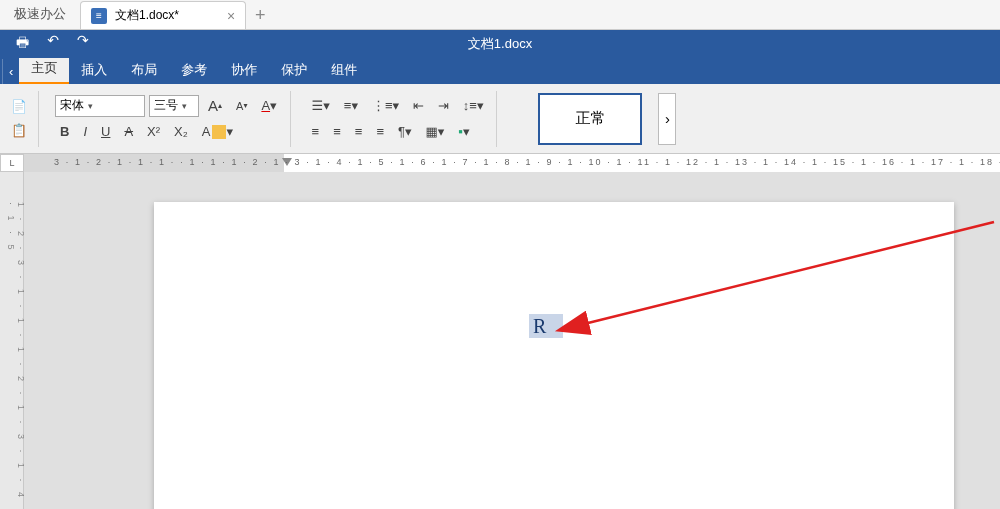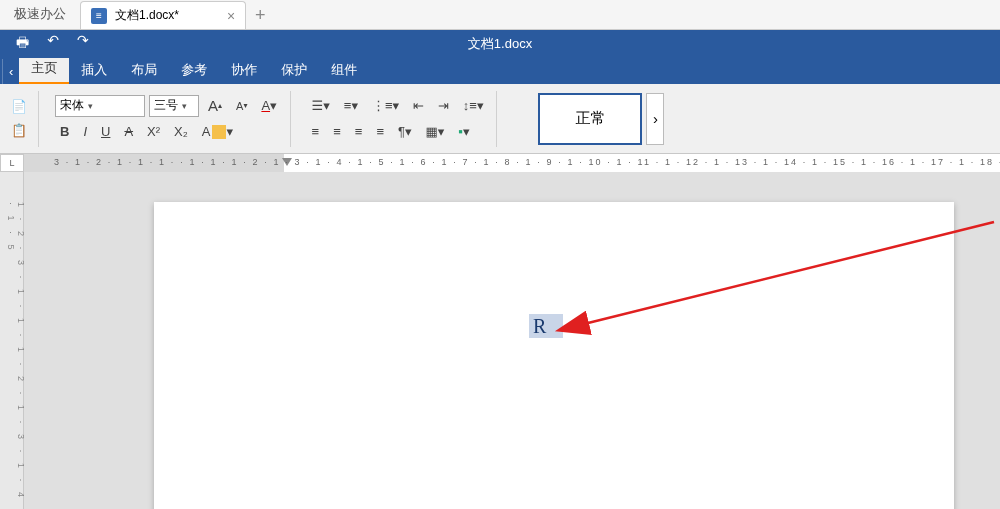--- a/index.html
+++ b/index.html
@@ -35,21 +35,21 @@
   .ctl { height: 22px; display: flex; align-items: center; justify-content: center; border: 1px solid transparent; padding: 0 4px; cursor: pointer; color: #444; font-size: 13px; }
   .combo { height: 22px; border: 1px solid #aaa; background: #fff; display: flex; align-items: center; padding: 0 4px; gap: 4px; font-size: 12px; }
   .combo .arrow { font-size: 9px; color: #555; }
   .big-a { font-size: 15px; }
   .small-a { font-size: 11px; }
   .color-box { width: 14px; height: 14px; background: #f5c04a; display: inline-block; margin-left: 2px; }
   .underline-a { text-decoration: underline; text-decoration-color: #d00; }
   .style-box { width: 104px; height: 52px; border: 1px solid #bbb; background: #fff; display: flex; align-items: center; justify-content: center; font-size: 15px; cursor: pointer; }
   .style-box.selected { border: 2px solid #2a5a9e; }
   .style-box.heading { font-size: 24px; font-family: SimSun, serif; }
-  .styles-row { display: flex; gap: 4px; padding-left: 25px; }
+  .styles-row { display: flex; gap: 16px; padding-left: 25px; }
   .clipboard { display: flex; flex-direction: column; gap: 2px; align-items: center; }
   .clipboard .ctl { width: 22px; height: 22px; }
 
   
   .rulerbar { height: 18px; background: #e8e8e8; border-bottom: 1px solid #c8c8c8; display: flex; align-items: center; }
   .rulerbar .corner { width: 24px; height: 18px; background: #fff; border: 1px solid #c8c8c8; font-size: 9px; display: flex; align-items: center; justify-content: center; color: #666; }
   .hruler { flex: 1; height: 18px; position: relative; font-size: 9px; color: #666; overflow: hidden; }
   .hruler .margin-left { position: absolute; left: 0; width: 260px; height: 100%; background: #d8d8d8; }
   .hruler .page-area { position: absolute; left: 260px; right: 0; height: 100%; background: #fff; }
   .hruler .ticks { position: absolute; left: 30px; right: 0; top: 3px; white-space: nowrap; letter-spacing: 2px; }

